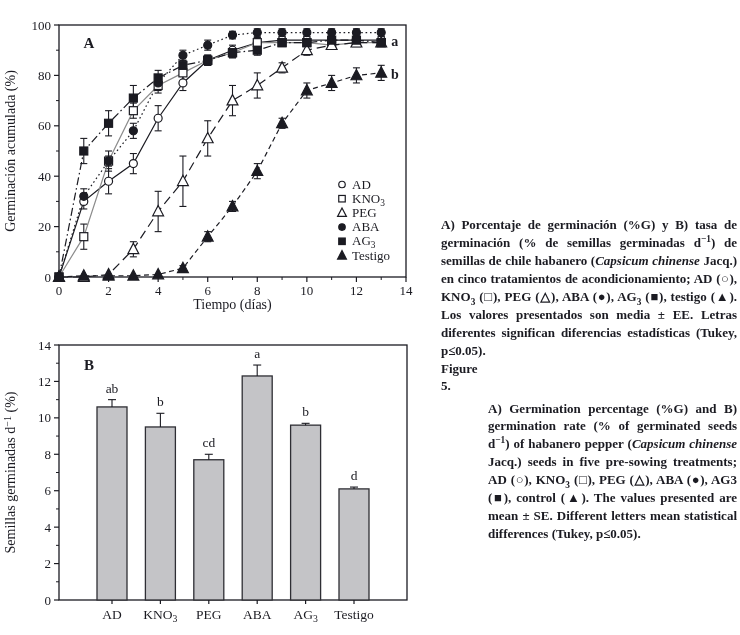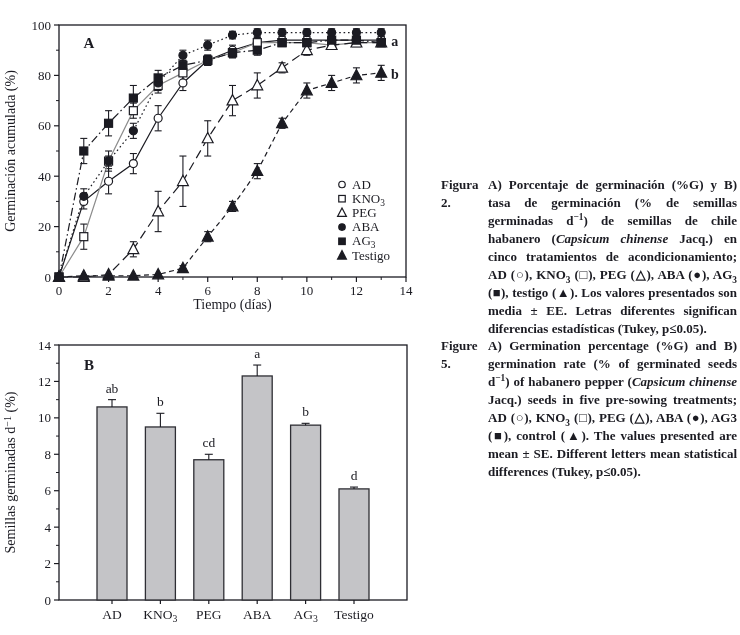--- a/index.html
+++ b/index.html
@@ -6,21 +6,21 @@
   .page{position:relative;width:740px;height:635px;background:#ffffff;overflow:hidden;
         font-family:"Liberation Serif",serif;color:#1b1b22;}
   svg{position:absolute;display:block;}
   #panelA{left:0;top:0;}
   #panelB{left:0;top:320px;}
   .captions{position:absolute;left:441px;top:176px;width:296px;
             font-family:"Liberation Serif",serif;font-weight:bold;
             font-size:13px;line-height:1.38;color:#1b1b22;}
   .cap{display:flex;}
   .cap-label{flex:0 0 47px;}
-  .cap-body{flex:1;text-align:justify;}
+  .cap-body{flex:1;text-align:justify;margin-top:40px;}
   .cap-body i{font-style:italic;}
   .cap-body sub,.cap-body sup{font-size:72%;line-height:0;}
 </style>
 </head>
 <body>
 
 <div class="page">
   <svg id="panelA" width="435" height="320">
       <rect x="59" y="25" width="347" height="252" fill="none" stroke="#1b1b22" stroke-width="1.3"></rect>
       <line x1="59" y1="277" x2="59" y2="282" stroke="#1b1b22" stroke-width="1.2"></line>
@@ -446,21 +446,20 @@
       <text x="305.6" y="299" fill="#1b1b22" font-family="&quot;Liberation Serif&quot;, serif" font-size="13.5" text-anchor="middle" font-weight="normal"><tspan>AG</tspan><tspan dy="3" font-size="72%">3</tspan></text>
       <rect x="339" y="168.89285714285714" width="30" height="111.10714285714286" fill="#c4c4c7" stroke="#2e2e34" stroke-width="1.3"></rect>
       <line x1="354" y1="168.89285714285714" x2="354" y2="167.07142857142858" stroke="#1b1b22" stroke-width="1.1"></line>
       <line x1="350" y1="167.07142857142858" x2="358" y2="167.07142857142858" stroke="#1b1b22" stroke-width="1.1"></line>
       <text x="354" y="160.07142857142858" fill="#1b1b22" font-family="&quot;Liberation Serif&quot;, serif" font-size="13.5" text-anchor="middle" font-weight="normal"><tspan>d</tspan></text>
       <line x1="354" y1="280" x2="354" y2="284" stroke="#1b1b22" stroke-width="1.2"></line>
       <text x="354" y="299" fill="#1b1b22" font-family="&quot;Liberation Serif&quot;, serif" font-size="13.5" text-anchor="middle" font-weight="normal"><tspan>Testigo</tspan></text>
     </svg>
   <div class="captions">
     <div class="cap" id="cap-es">
-      <span class="cap-label">Figura 2.</span>
       <span class="cap-body"><span>A) Porcentaje de germinación (%G) y B) tasa de germinación (% de semillas germinadas d</span><sup>−1</sup><span>) de semillas de chile habanero (</span><i>Capsicum chinense</i><span> Jacq.) en cinco tratamientos de acondicionamiento; AD (○), KNO</span><sub>3</sub><span> (□), PEG (△), ABA (●), AG</span><sub>3</sub><span> (■), testigo (▲). Los valores presentados son media ± EE. Letras diferentes significan diferencias estadísticas (Tukey, p≤0.05).</span></span>
     </div>
     <div class="cap" id="cap-en">
       <span class="cap-label">Figure 5.</span>
       <span class="cap-body"><span>A) Germination percentage (%G) and B) germination rate (% of germinated seeds d</span><sup>−1</sup><span>) of habanero pepper (</span><i>Capsicum chinense</i><span> Jacq.) seeds in five pre-sowing treatments; AD (○), KNO</span><sub>3</sub><span> (□), PEG (△), ABA (●), AG3 (■), control (▲). The values presented are mean ± SE. Different letters mean statistical differences (Tukey, p≤0.05).</span></span>
     </div>
   </div>
 </div>
 
 </body></html>

